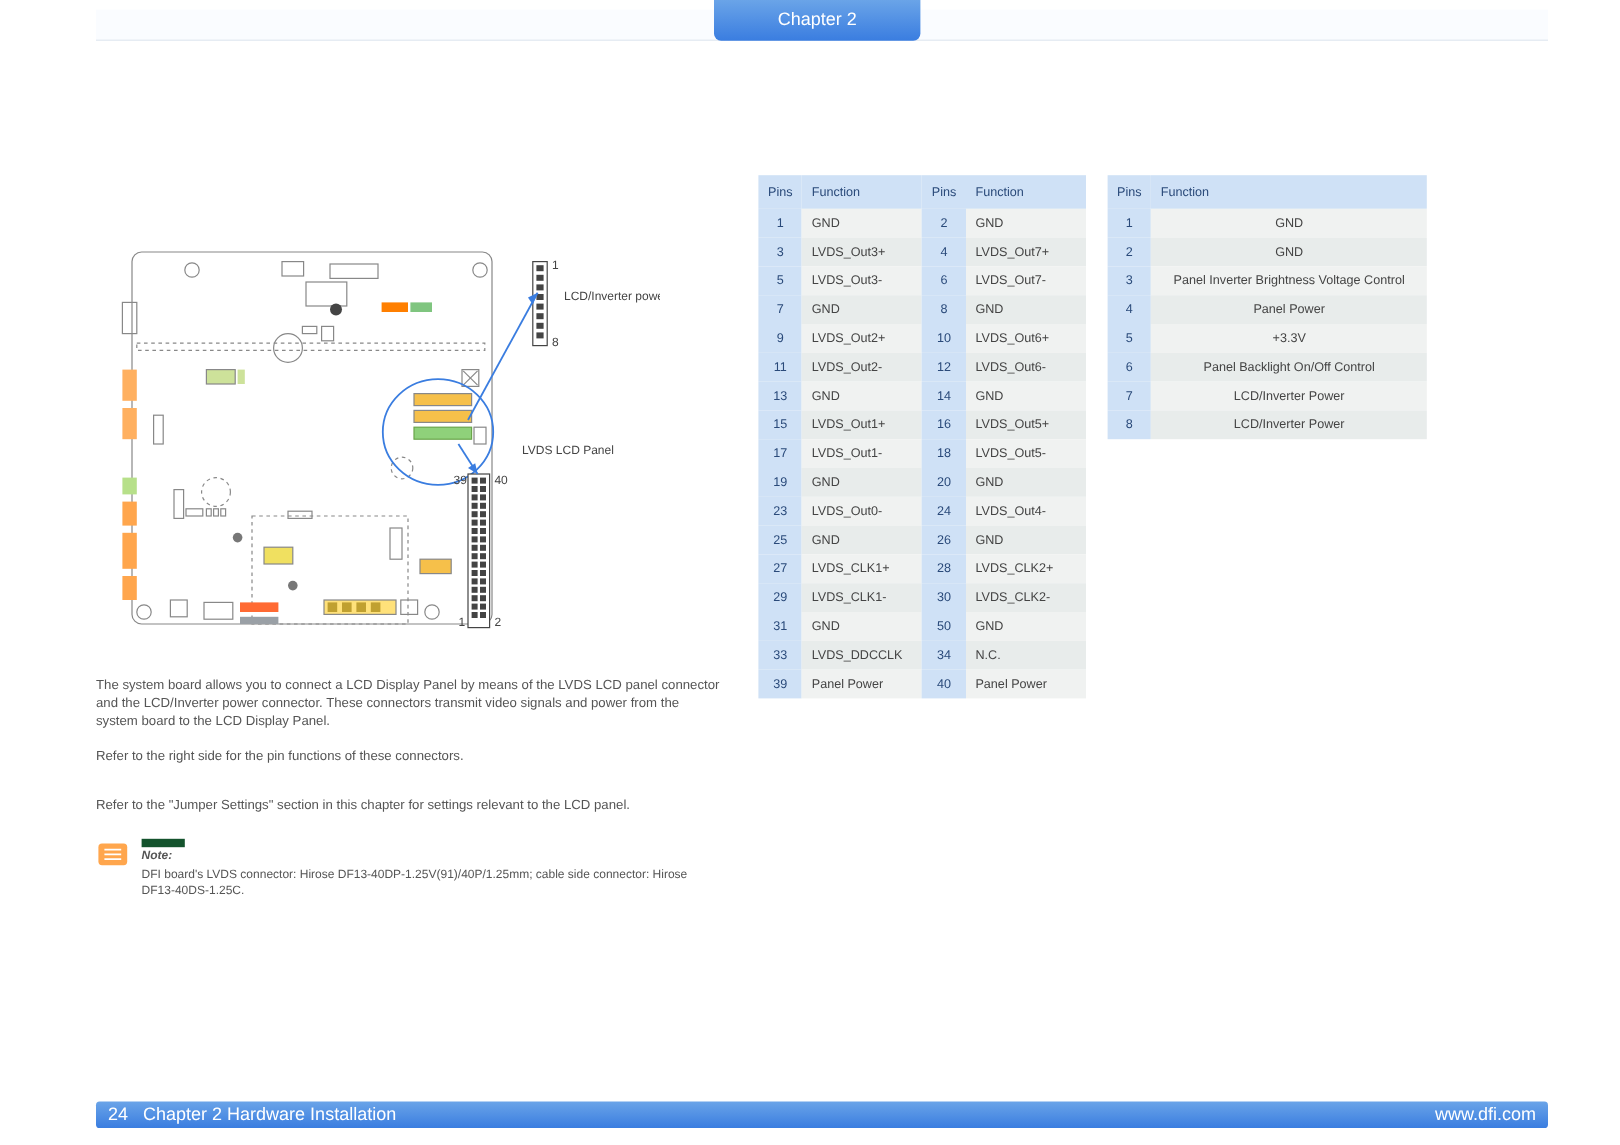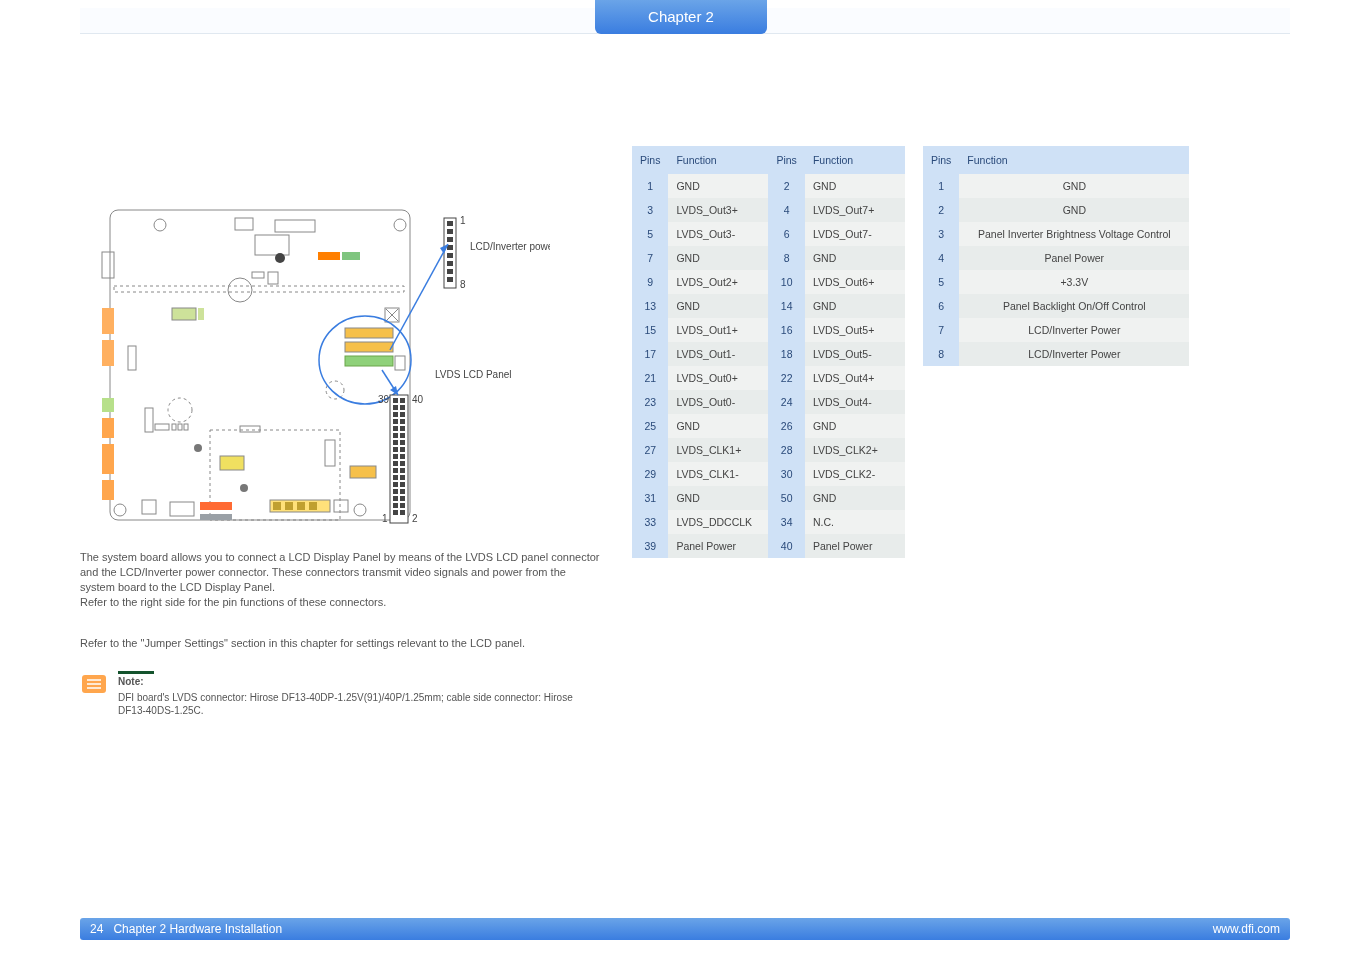--- a/index.html
+++ b/index.html
@@ -4,47 +4,47 @@
 <style>
   * { box-sizing: border-box; margin: 0; padding: 0; }
   html, body { width: 1350px; height: 954px; font-family: Arial, Helvetica, sans-serif; background: #fff; }
   .page { position: relative; width: 1350px; height: 954px; }
   .header-bar { position: absolute; top: 8px; left: 80px; right: 60px; height: 26px; background: #fafcff; border-bottom: 1px solid #e0e8f0; }
   .chapter-tab { position: absolute; top: 0; left: 595px; width: 172px; height: 34px; background: linear-gradient(#6aa4e8, #3a7de0); color: #fff; font-size: 15px; text-align: center; line-height: 34px; border-radius: 0 0 6px 6px; }
   .content { position: absolute; top: 60px; left: 80px; right: 60px; bottom: 60px; }
   .left-col { position: absolute; top: 140px; left: 0; width: 520px; }
   .board-svg-wrap { width: 470px; height: 350px; position: relative; }
   .board-svg-wrap svg { width: 100%; height: 100%; }
-  .para { font-size: 11px; color: #555; line-height: 1.35; max-width: 520px; }
+  .para { font-size: 11px; color: #555; line-height: 1.35; margin-top: 14px; max-width: 520px; }
   .jumper-note { font-size: 11px; color: #555; margin-top: 28px; max-width: 520px; }
   .note-box { margin-top: 22px; display: flex; gap: 10px; max-width: 520px; }
   .note-icon { width: 28px; height: 24px; flex: none; }
   .note-icon svg { width: 100%; height: 100%; }
   .note-text { font-size: 10px; color: #555; line-height: 1.35; }
-  .note-text .note-head { font-weight: bold; display: block; border-top: 3px solid #14532d; width: 36px; margin-bottom: 2px; padding-top: 1px; }
+  .note-text .note-head { font-weight: bold; display: block; border-top: 7px solid #14532d; width: 36px; margin-bottom: 2px; padding-top: 1px; font-style: italic; }
 
   .tables { position: absolute; top: 86px; left: 540px; display: flex; gap: 18px; align-items: flex-start; padding-left: 12px; }
   table { border-collapse: collapse; font-size: 10.5px; color: #444; }
   .pin-table th { background: #cfe1f6; height: 28px; font-weight: normal; color: #2a4a7a; padding: 4px 8px; text-align: left; }
   .pin-table th.pin-num { width: 34px; text-align: center; }
   .pin-table td { padding: 5px 8px; height: 24px; }
   .pin-table tr:nth-child(even) td { background: #e8eceb; }
   .pin-table tr:nth-child(odd) td { background: #f0f2f1; }
   .pin-table td.pin-num { text-align: center; color: #2a4a7a; background: #cfe1f6 !important; width: 34px; }
   .pin-table td.func { width: 100px; }
 
   .inv-table th { background: #cfe1f6; height: 28px; font-weight: normal; color: #2a4a7a; padding: 4px 8px; text-align: left; }
   .inv-table th.pin-num { width: 34px; text-align: center; }
   .inv-table td { padding: 5px 8px; height: 24px; }
   .inv-table tr:nth-child(even) td { background: #e8eceb; }
   .inv-table tr:nth-child(odd) td { background: #f0f2f1; }
   .inv-table td.pin-num { text-align: center; color: #2a4a7a; background: #cfe1f6 !important; width: 34px; }
   .inv-table td.func { width: 230px; text-align: center; }
 
-  .footer-bar { position: absolute; left: 80px; right: 60px; bottom: 14px; height: 22px; background: linear-gradient(#6aa4e8, #3a7de0); color: #fff; font-size: 12px; line-height: 22px; padding: 0 10px; display: flex; justify-content: space-between; border-radius: 3px; }
+  .footer-bar { position: absolute; left: 80px; right: 60px; bottom: 14px; height: 22px; background: linear-gradient(#6aa4e8, #3a7de0); color: #fff; font-size: 15px; line-height: 22px; padding: 0 10px; display: flex; justify-content: space-between; border-radius: 3px; }
 </style>
 </head>
 <body>
 
 <div class="page">
   <div class="header-bar"></div>
   <div class="chapter-tab">Chapter 2</div>
 
   <div class="content">
     <div class="left-col">
@@ -245,42 +245,48 @@
               <td class="pin-num">8</td>
               <td class="func">GND</td>
             </tr>
             <tr>
               <td class="pin-num">9</td>
               <td class="func">LVDS_Out2+</td>
               <td class="pin-num">10</td>
               <td class="func">LVDS_Out6+</td>
             </tr>
             <tr>
+              <td class="pin-num">11</td>
+              <td class="func">LVDS_Out2-</td>
+              <td class="pin-num">12</td>
+              <td class="func">LVDS_Out6-</td>
+            </tr>
+            <tr>
               <td class="pin-num">13</td>
               <td class="func">GND</td>
               <td class="pin-num">14</td>
               <td class="func">GND</td>
             </tr>
             <tr>
               <td class="pin-num">15</td>
               <td class="func">LVDS_Out1+</td>
               <td class="pin-num">16</td>
               <td class="func">LVDS_Out5+</td>
             </tr>
             <tr>
               <td class="pin-num">17</td>
               <td class="func">LVDS_Out1-</td>
               <td class="pin-num">18</td>
               <td class="func">LVDS_Out5-</td>
             </tr>
             <tr>
-              <td class="pin-num">21</td>
-              <td class="func">LVDS_Out0+</td>
-              <td class="pin-num">22</td>
-              <td class="func">LVDS_Out4+</td>
+              <td class="pin-num">19</td>
+              <td class="func">GND</td>
+              <td class="pin-num">20</td>
+              <td class="func">GND</td>
             </tr>
             <tr>
               <td class="pin-num">23</td>
               <td class="func">LVDS_Out0-</td>
               <td class="pin-num">24</td>
               <td class="func">LVDS_Out4-</td>
             </tr>
             <tr>
               <td class="pin-num">25</td>
               <td class="func">GND</td>

